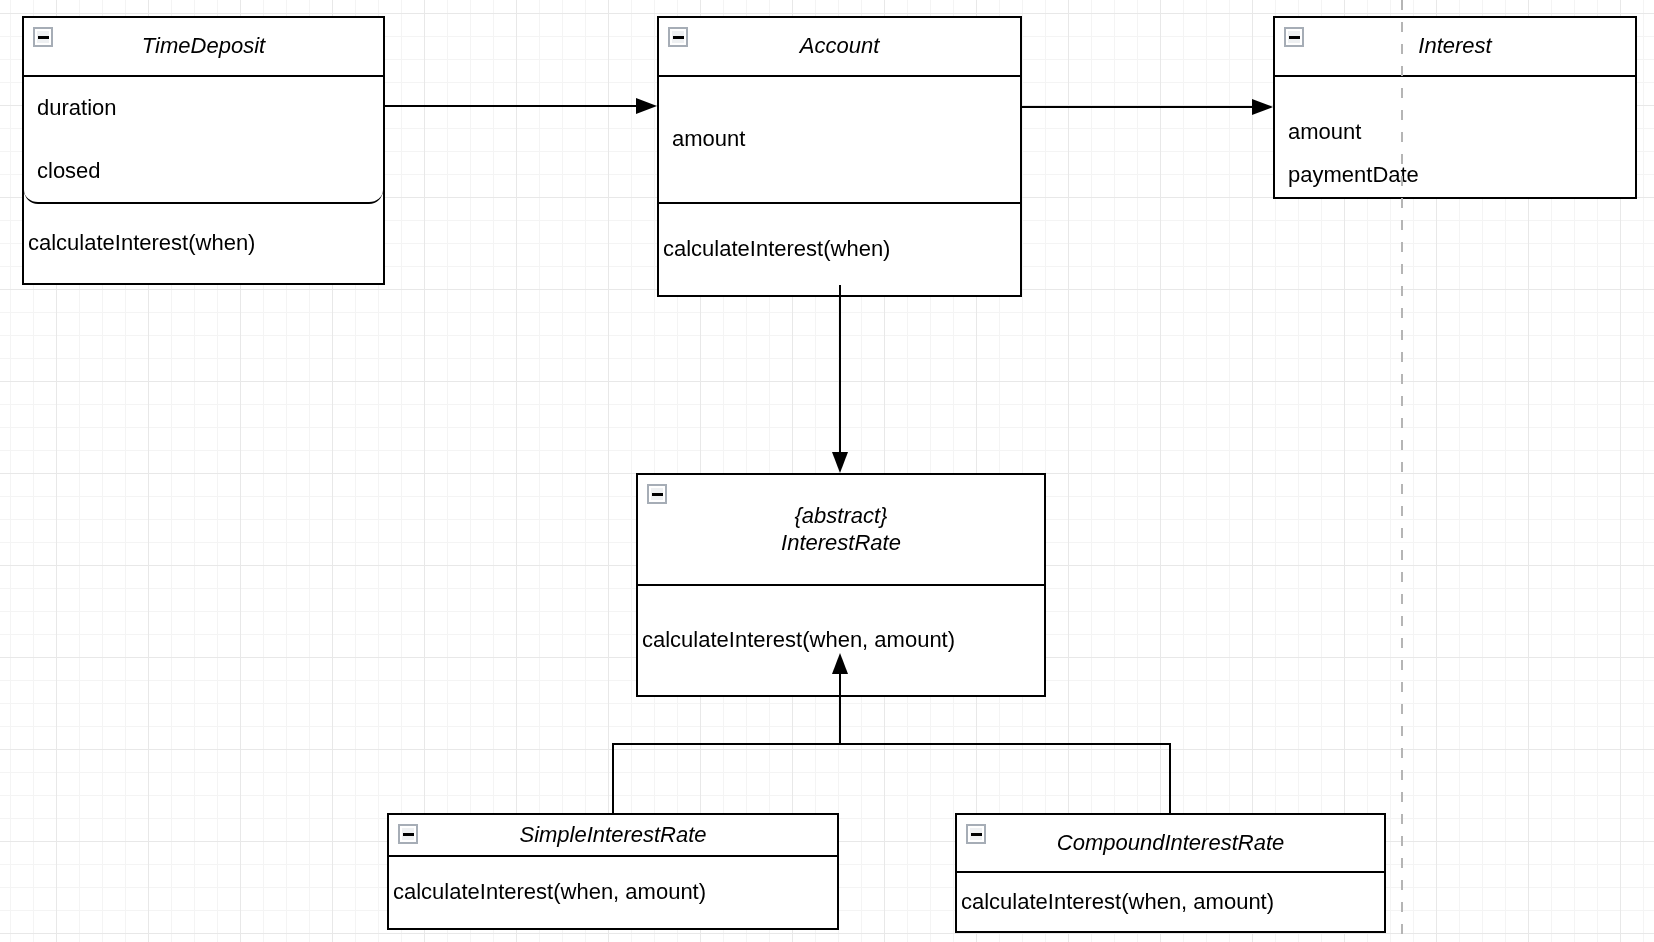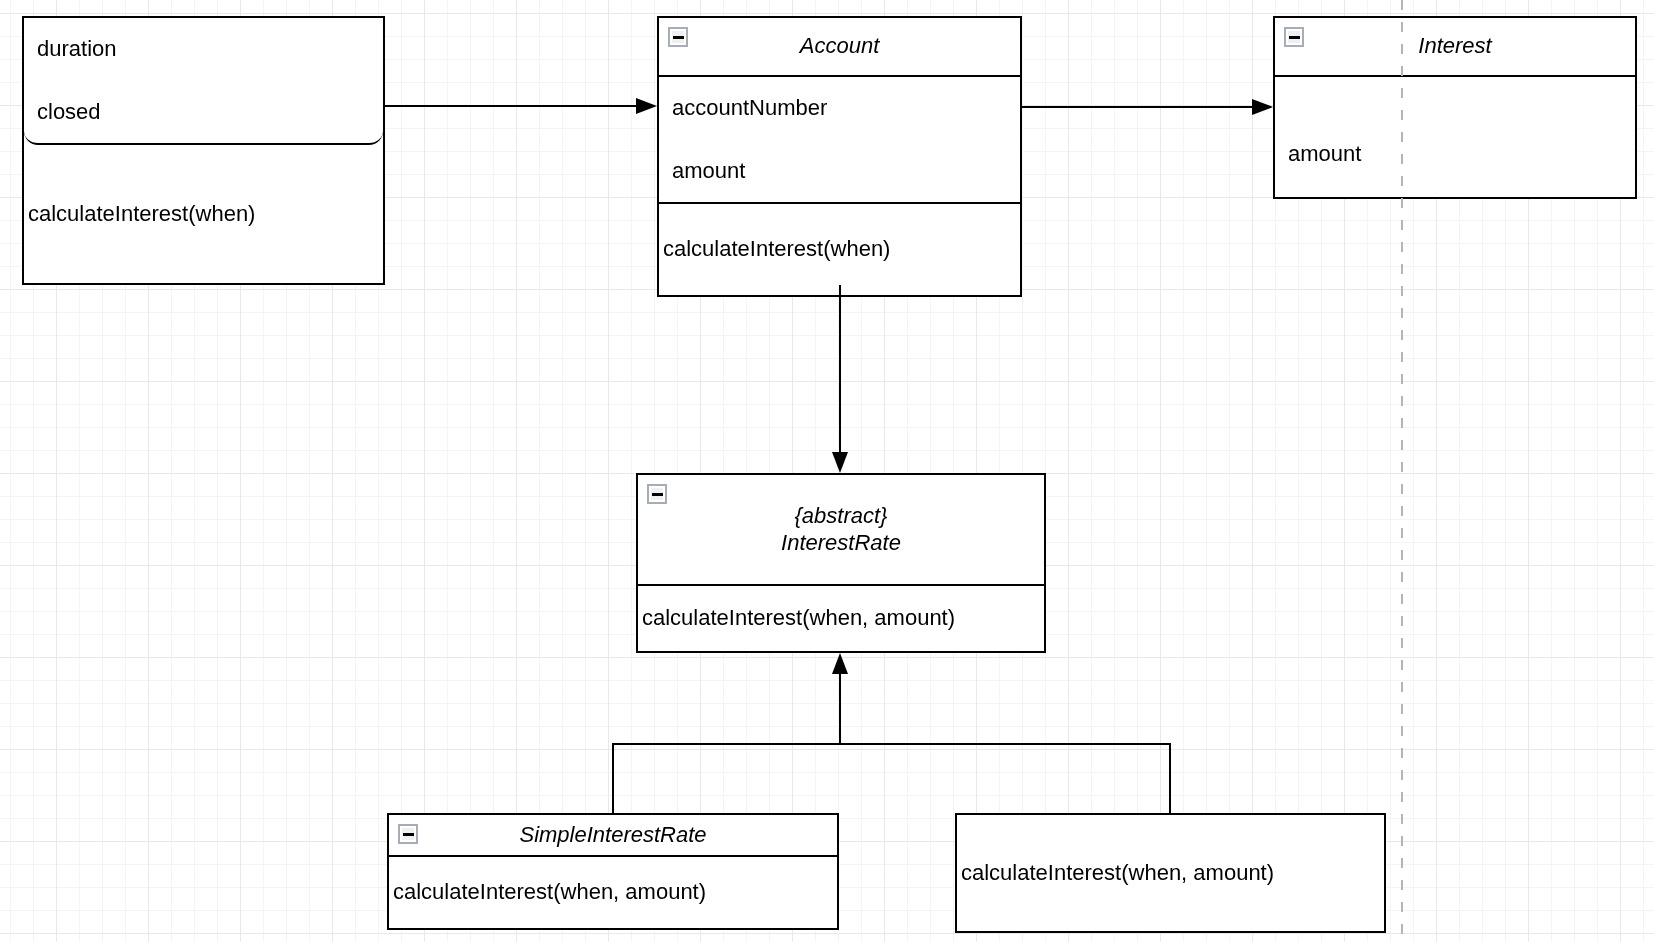--- a/index.html
+++ b/index.html
@@ -72,37 +72,43 @@
   #box-time-deposit .uml-attrs{height:127px;border-radius:14px;}
 
   #box-account{left:657px;top:16px;width:365px;height:281px;display:flex;flex-direction:column;}
   #box-account .uml-title{height:59px;}
   #box-account .uml-attrs{height:127px;}
 
   #box-interest{left:1273px;top:16px;width:364px;height:183px;display:flex;flex-direction:column;gap:34px;}
   #box-interest .uml-title{height:59px;}
   #box-interest .uml-attrs{flex:1;}
 
-  #box-interest-rate{left:636px;top:473px;width:410px;height:180px;display:flex;flex-direction:column;}
+  #box-interest-rate{left:636px;top:473px;width:410px;height:224px;display:flex;flex-direction:column;}
   #box-interest-rate .uml-title{height:111px;}
 
   #box-simple{left:387px;top:813px;width:452px;height:117px;display:flex;flex-direction:column;}
   #box-simple .uml-title{height:42px;}
 
   #box-compound{left:955px;top:813px;width:431px;height:120px;display:flex;flex-direction:column;}
   #box-compound .uml-title{height:58px;}
 
   #edges{position:absolute;left:0;top:0;pointer-events:none;}
 </style>
 </head>
 <body>
 
 <div id="canvas">
 
   <div class="uml-class" id="box-time-deposit">
+    <div class="uml-title">
+      <span class="collapse-icon">
+          <span class="minus"></span>
+        </span>
+      <span>TimeDeposit</span>
+    </div>
     <div class="uml-attrs has-methods">
       <div class="attr-row">
           <span>duration</span>
         </div>
       <div class="attr-row">
           <span>closed</span>
         </div>
     </div>
     <div class="uml-methods">
       <div class="method-row"><span>calculateInterest(when)</span></div>
@@ -111,41 +117,41 @@
 
   <div class="uml-class" id="box-account">
     <div class="uml-title">
       <span class="collapse-icon">
           <span class="minus"></span>
         </span>
       <span>Account</span>
     </div>
     <div class="uml-attrs has-methods">
       <div class="attr-row">
-          <span>accountNumber</span>
-        </div>
-      <div class="attr-row">
           <span>amount</span>
         </div>
     </div>
     <div class="uml-methods">
       <div class="method-row"><span>calculateInterest(when)</span></div>
     </div>
   </div>
 
   <div class="uml-class" id="box-interest">
     <div class="uml-title">
       <span class="collapse-icon">
           <span class="minus"></span>
         </span>
       <span>Interest</span>
     </div>
     <div class="uml-attrs">
       <div class="attr-row">
           <span>amount</span>
+        </div>
+      <div class="attr-row">
+          <span>paymentDate</span>
         </div>
     </div>
   </div>
 
   <div class="uml-class" id="box-interest-rate">
     <div class="uml-title">
       <span class="collapse-icon">
           <span class="minus"></span>
         </span>
       <span>{abstract}</span>
@@ -162,20 +168,26 @@
           <span class="minus"></span>
         </span>
       <span>SimpleInterestRate</span>
     </div>
     <div class="uml-methods">
       <div class="method-row"><span>calculateInterest(when, amount)</span></div>
     </div>
   </div>
 
   <div class="uml-class" id="box-compound">
+    <div class="uml-title">
+      <span class="collapse-icon">
+          <span class="minus"></span>
+        </span>
+      <span>CompoundInterestRate</span>
+    </div>
     <div class="uml-methods">
       <div class="method-row"><span>calculateInterest(when, amount)</span></div>
     </div>
   </div>
 
   <svg id="edges" width="1654" height="942" viewBox="0 0 1654 942">
 
     <line x1="1402" y1="0" x2="1402" y2="942" stroke="#b5b5b5" stroke-width="2" stroke-dasharray="10,12"></line>
 
     <g>

